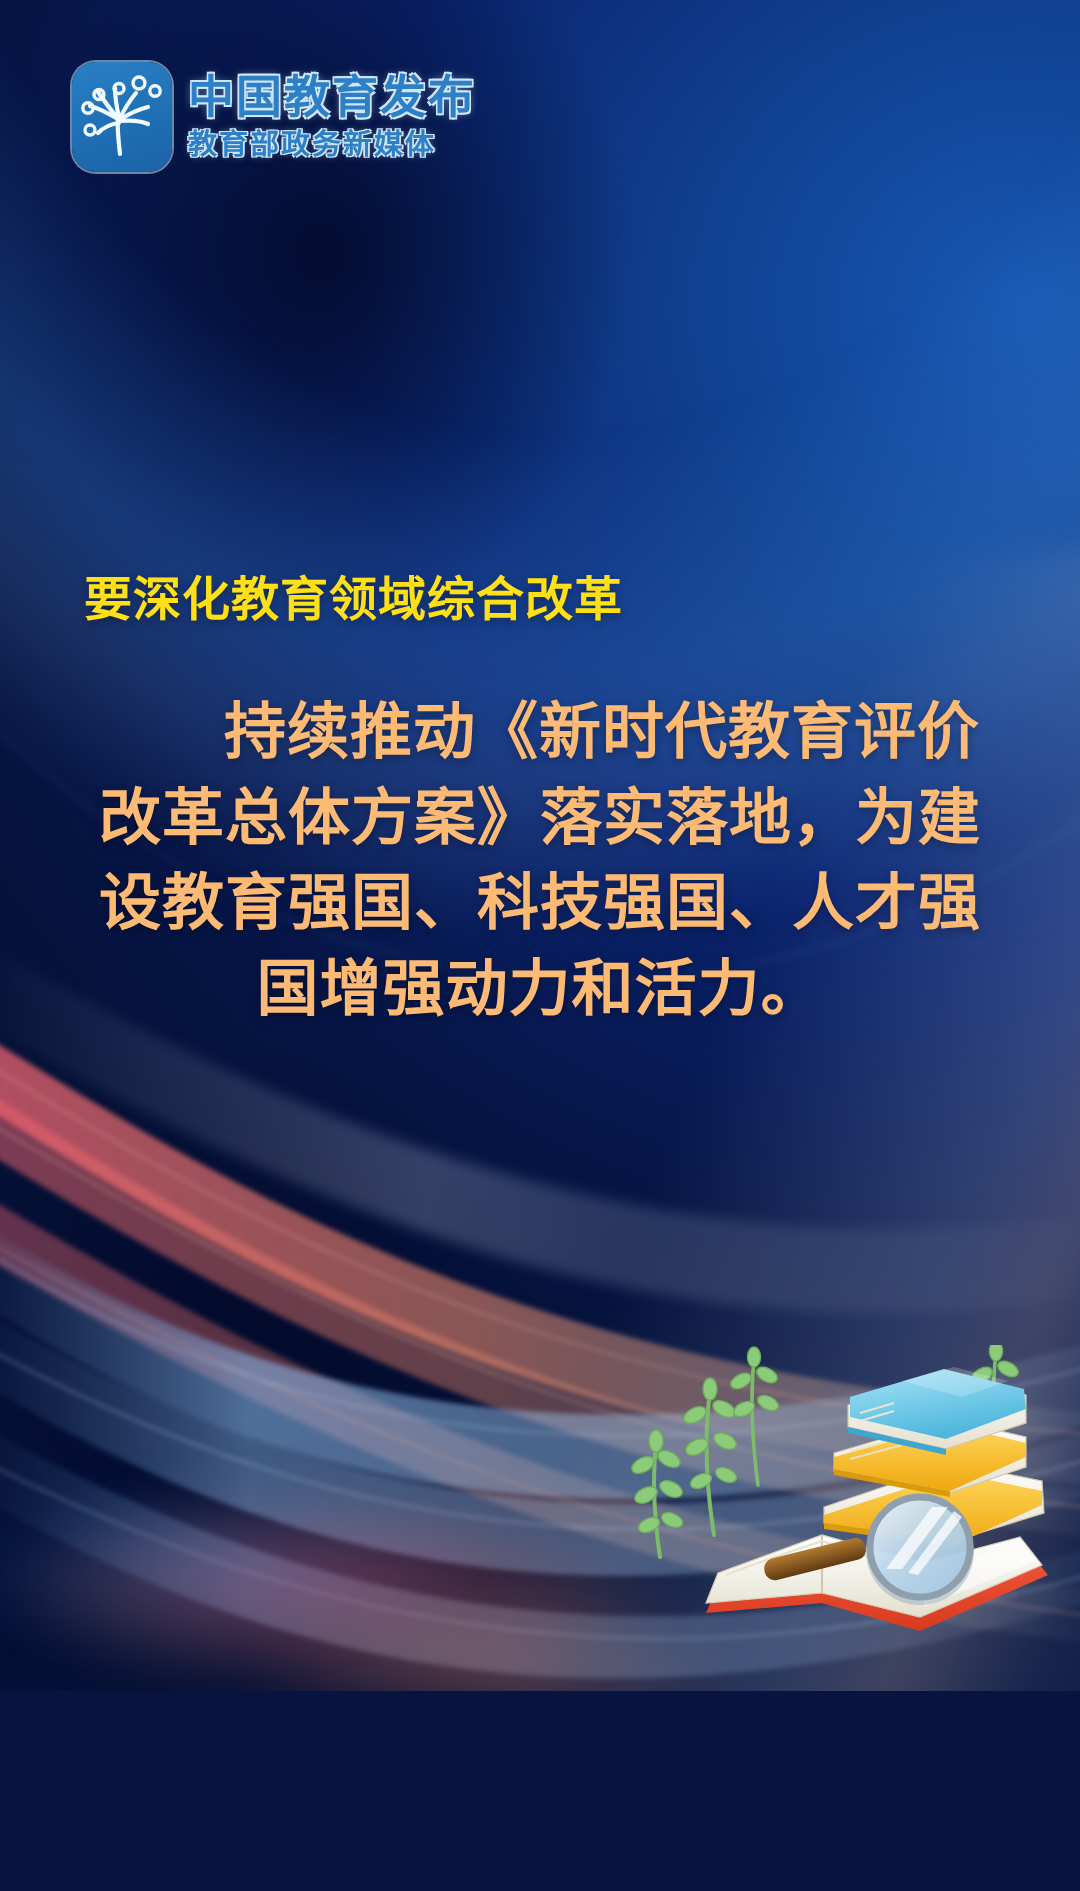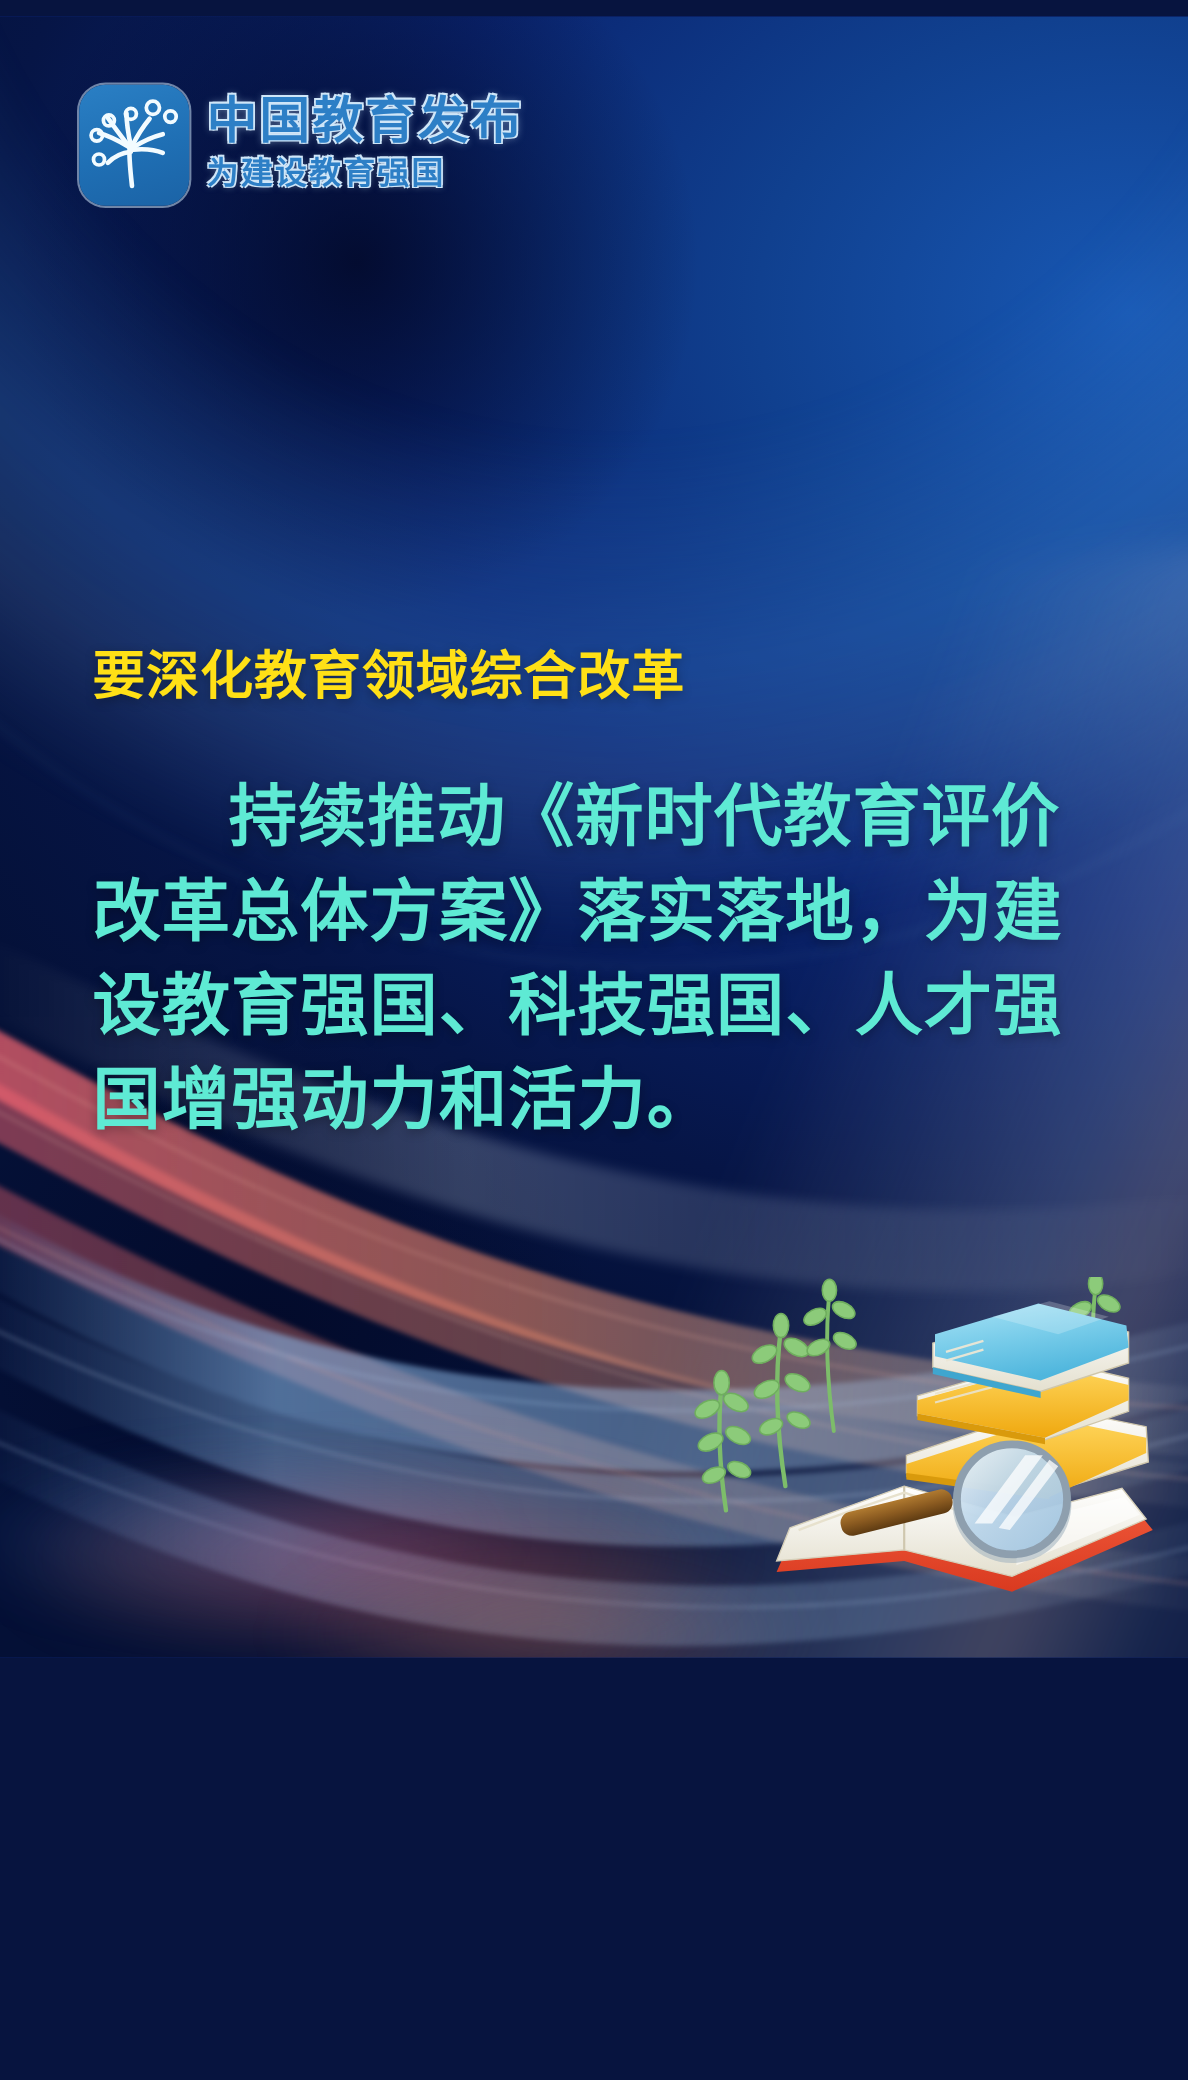--- a/index.html
+++ b/index.html
@@ -2,25 +2,24 @@
 <html lang="zh-CN"><head>
 <meta charset="utf-8">
 <title>中国教育发布</title>
 <style>
   html,body{margin:0;padding:0;background:#07143f;}
   *{box-sizing:border-box;}
 
   .poster{
     position:relative;
     width:1080px;
-    height:1492px;
+    height:1691px;
     overflow:hidden;
-    font-family:Liberation Mono, monospace;
+    font-family:Liberation Serif, serif;
     background:#0b2070;
-    margin-top:15px;
   }
 
   
   .bg-base{
     position:absolute; inset:0;
     background:
       radial-gradient(120% 70% at 95% 18%, #1858b4 0%, #10408f 26%, #0a2470 52%, #061546 80%, #041036 100%),
       linear-gradient(160deg,#0a1f63 0%, #0d2a76 40%, #0a1c56 100%);
   }
   
@@ -115,23 +114,24 @@
   .headline{
     position:absolute; left:84px; top:560px;
     font-size:48px; font-weight:bold; letter-spacing:1px;
     color:#FFE016;
     text-shadow:0 3px 10px rgba(0,0,0,.32);
     white-space:nowrap;
   }
   .body-copy{
     position:absolute; left:84px; top:690px; width:912px;
     font-size:62px; font-weight:bold; line-height:1.38;
-    color:#5eead4; text-indent:124px;
+    color:#fdba74; text-indent:124px;
     text-shadow:0 3px 10px rgba(0,0,0,.30);
     letter-spacing:1px;
+    text-align:center;
   }
 
   
   .illus{position:absolute; right:8px; bottom:16px; width:470px; height:330px;}
   .illus svg{display:block;width:100%;height:100%;}
 </style>
 </head>
 <body>
 
 <div class="poster">
@@ -219,21 +219,21 @@
           <circle cx="47" cy="26.5" r="5"></circle>
           <circle cx="83" cy="29" r="5.2"></circle>
           <circle cx="27" cy="32.5" r="5"></circle>
           <circle cx="16" cy="46" r="5.2"></circle>
           <circle cx="18" cy="68" r="5"></circle>
         </g>
       </svg>
     </div>
     <div class="logo-text">
       <div class="logo-title">中国教育发布</div>
-      <div class="logo-sub">为建设教育强国</div>
+      <div class="logo-sub">教育部政务新媒体</div>
     </div>
   </div>
 
   <div class="content">
     <div class="headline">要深化教育领域综合改革</div>
     <div class="body-copy">持续推动《新时代教育评价改革总体方案》落实落地，为建设教育强国、科技强国、人才强国增强动力和活力。</div>
   </div>
 
   <div class="illus">
     <svg viewBox="0 0 470 330" aria-hidden="true">

